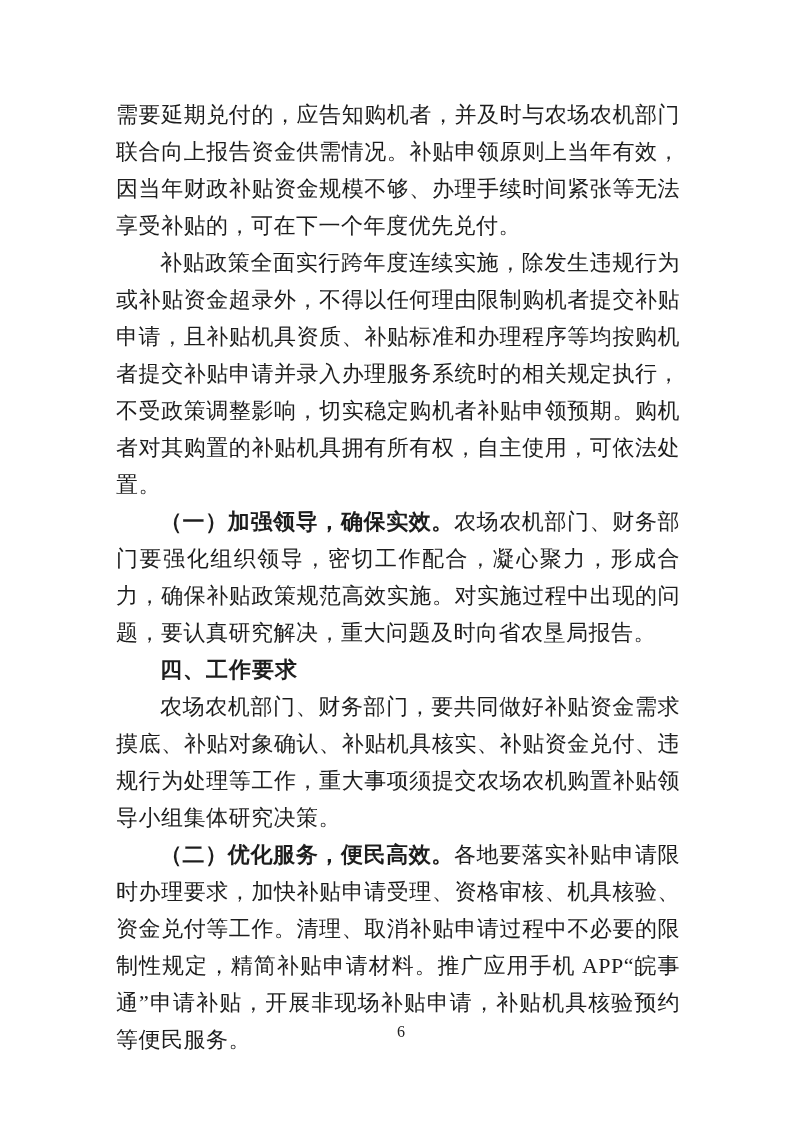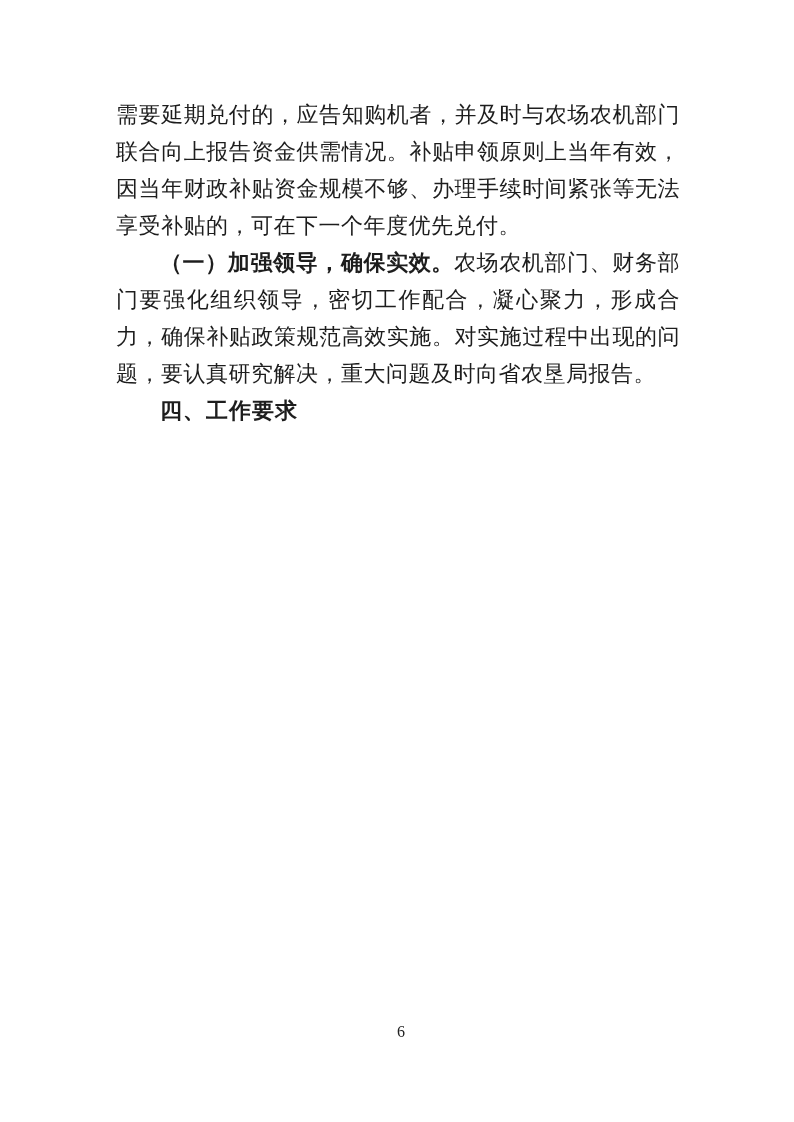--- a/index.html
+++ b/index.html
@@ -57,23 +57,26 @@
   }
 </style>
 </head>
 <body>
 
 <div class="page">
   <div class="doc-body">
 
     <p class="para no-indent">需要延期兑付的，应告知购机者，并及时与农场农机部门联合向上报告资金供需情况。补贴申领原则上当年有效，因当年财政补贴资金规模不够、办理手续时间紧张等无法享受补贴的，可在下一个年度优先兑付。</p>
 
+    <p class="para">补贴政策全面实行跨年度连续实施，除发生违规行为或补贴资金超录外，不得以任何理由限制购机者提交补贴申请，且补贴机具资质、补贴标准和办理程序等均按购机者提交补贴申请并录入办理服务系统时的相关规定执行，不受政策调整影响，切实稳定购机者补贴申领预期。购机者对其购置的补贴机具拥有所有权，自主使用，可依法处置。</p>
 
     <p class="para"><span class="lead">（一）加强领导，确保实效。</span><span>农场农机部门、财务部门要强化组织领导，密切工作配合，凝心聚力，形成合力，确保补贴政策规范高效实施。对实施过程中出现的问题，要认真研究解决，重大问题及时向省农垦局报告。</span></p>
 
     <p class="para heading">四、工作要求</p>
 
+    <p class="para">农场农机部门、财务部门，要共同做好补贴资金需求摸底、补贴对象确认、补贴机具核实、补贴资金兑付、违规行为处理等工作，重大事项须提交农场农机购置补贴领导小组集体研究决策。</p>
 
+    <p class="para"><span class="lead">（二）优化服务，便民高效。</span><span>各地要落实补贴申请限时办理要求，加快补贴申请受理、资格审核、机具核验、资金兑付等工作。清理、取消补贴申请过程中不必要的限制性规定，精简补贴申请材料。推广应用手机 APP“皖事通”申请补贴，开展非现场补贴申请，补贴机具核验预约等便民服务。</span></p>
 
   </div>
 
   <div class="page-number">6</div>
 </div>
 
 </body></html>

